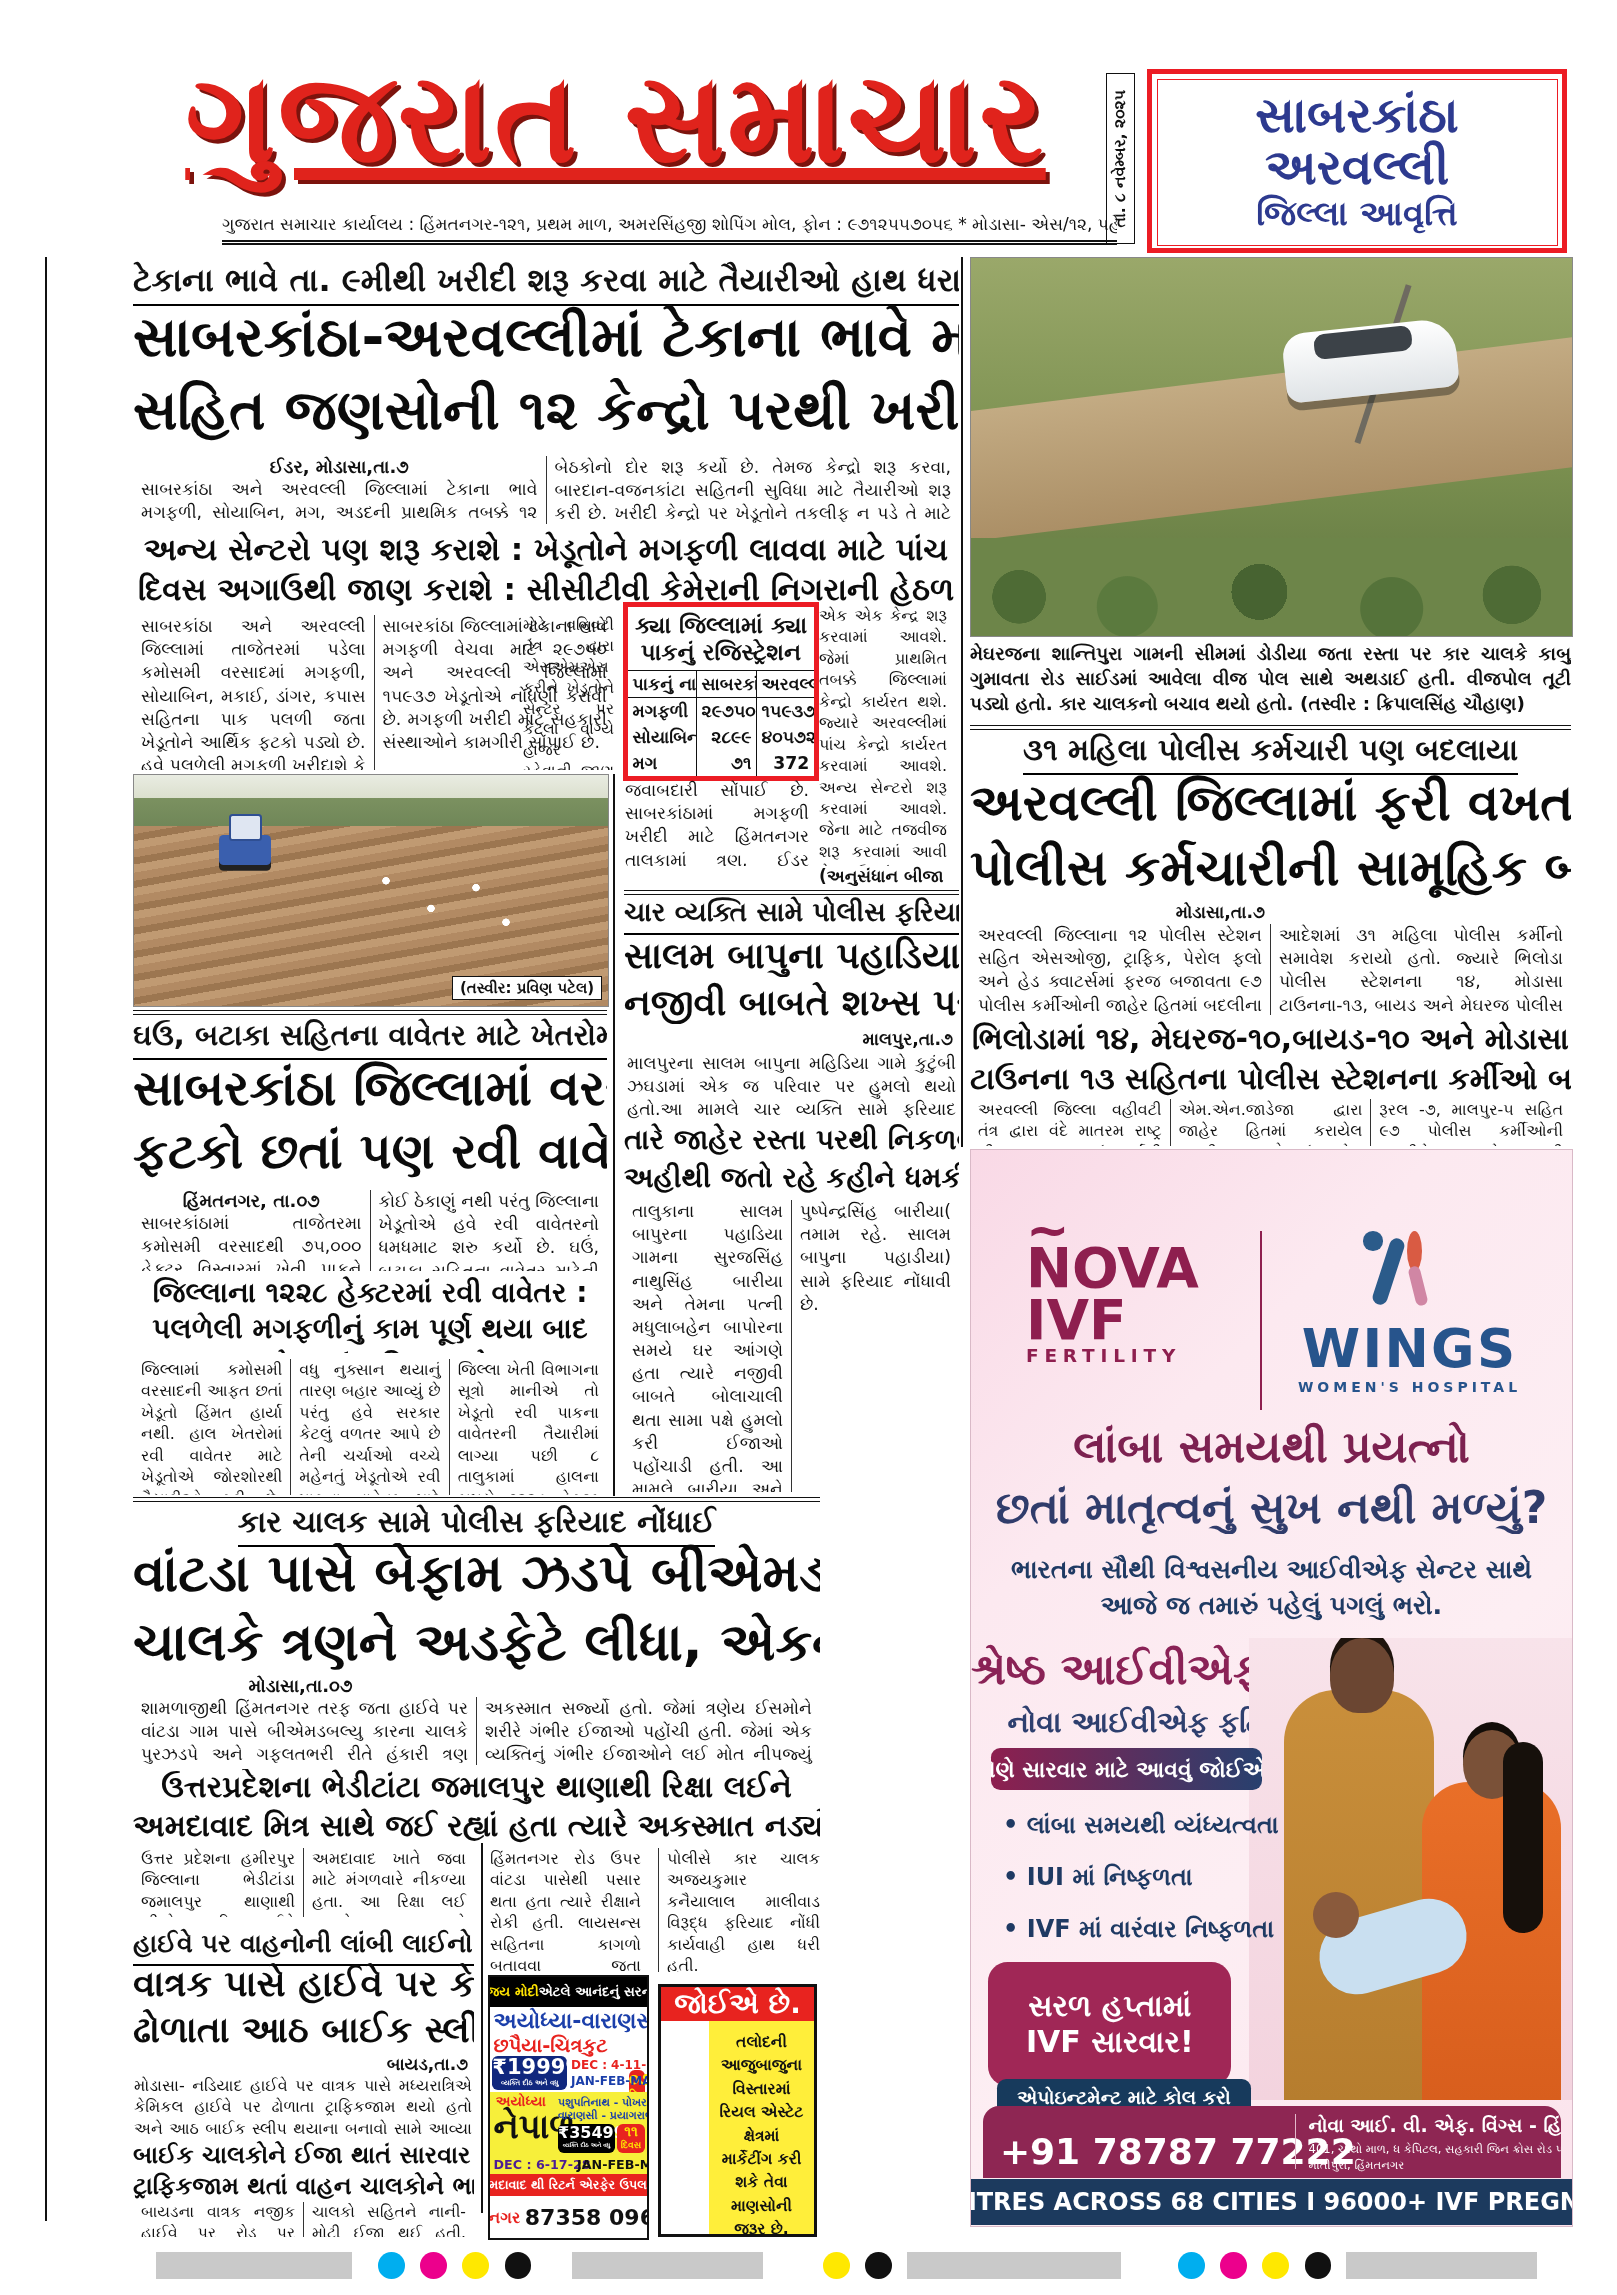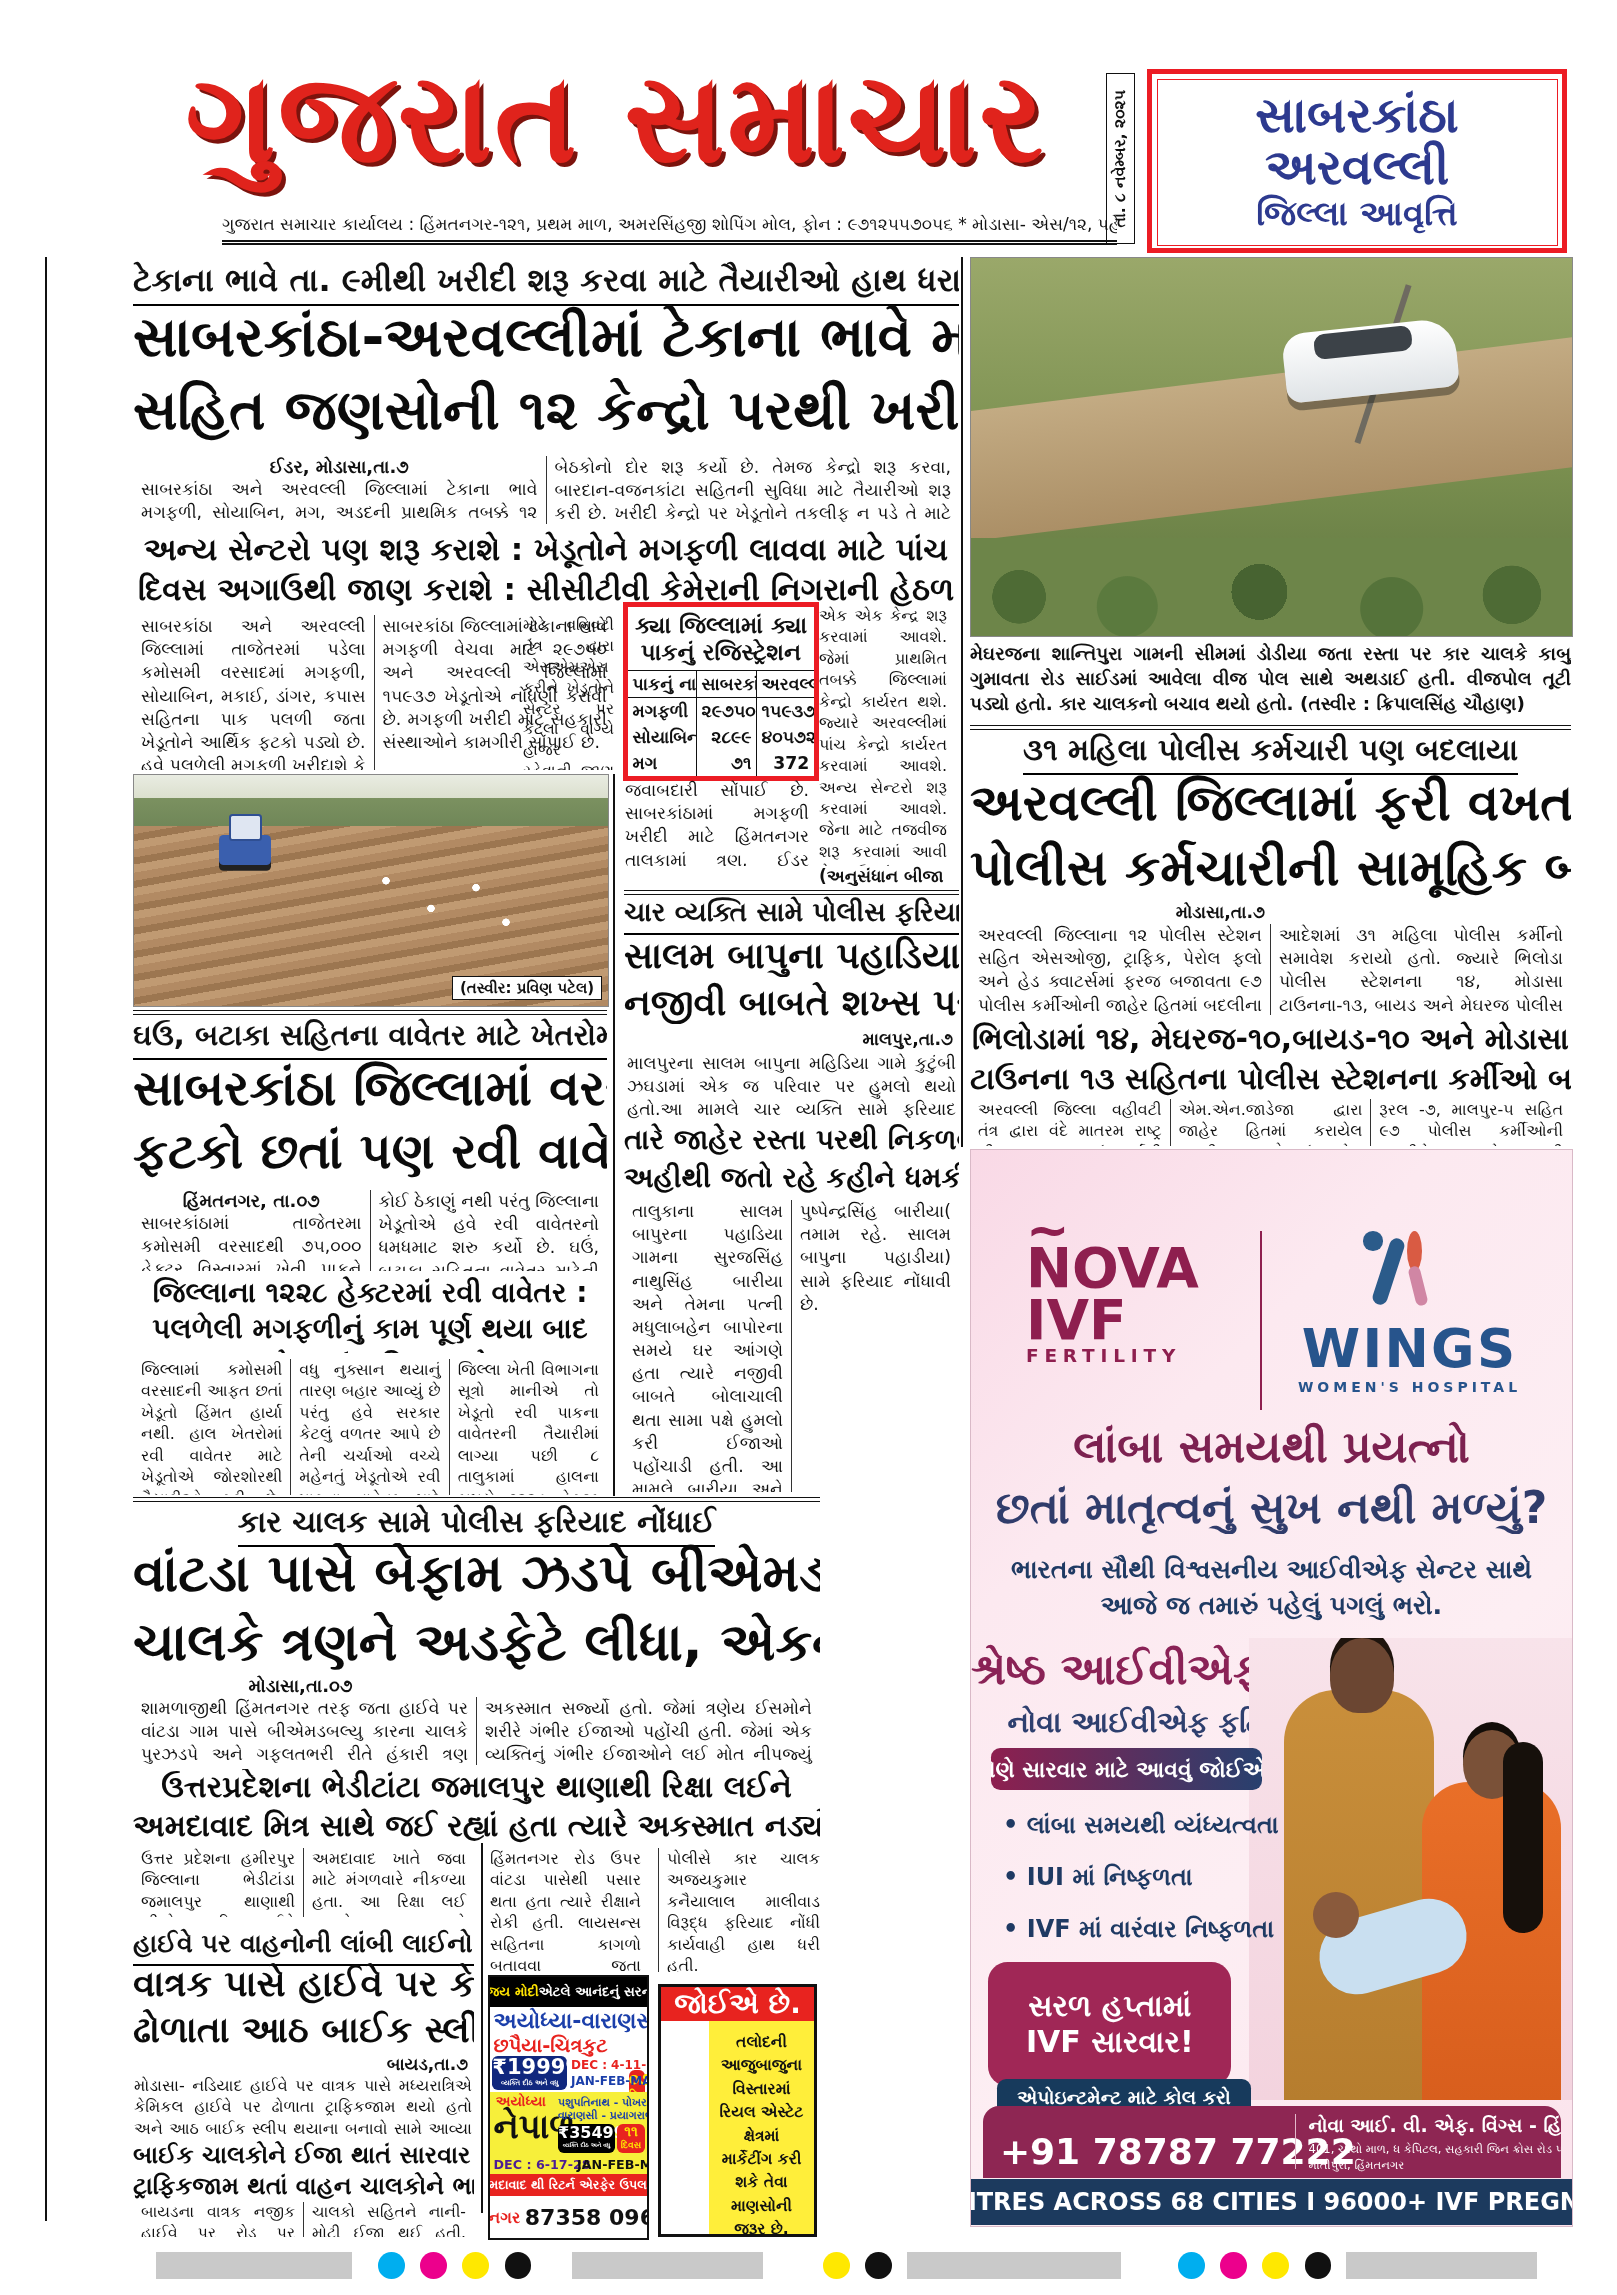--- a/index.html
+++ b/index.html
@@ -9,21 +9,21 @@
   .kick{font-weight:700;text-align:center;white-space:nowrap;overflow:hidden;}
   .kick .ul{display:inline-block;border-bottom:2.3px solid #000;padding-bottom:4.6px;}
   .sub{font-weight:700;text-align:center;overflow:hidden;color:#0b0b0b;}
   .bt{font-size:17.3px;line-height:1.34;text-align:justify;overflow:hidden;}
   .dl{font-weight:700;font-size:18px;}
   .cols{display:flex;align-items:stretch;overflow:hidden;}
   .c{flex:1;border-right:1.2px solid #333;padding:0 8px;overflow:hidden;}
   .c:last-child{border-right:none;}
   .rule{background:#111;}
   .rule2{border-top:1.7px solid #111;border-bottom:1.7px solid #111;background:#fff;}
-  .masthead-title{font-weight:900;color:#e0231c;text-shadow:4px 4px 0 #7c130d;letter-spacing:2.3px;white-space:nowrap;overflow:hidden;text-align:center;}
+  .masthead-title{font-weight:900;color:#e0231c;text-shadow:4px 4px 0 #7c130d;letter-spacing:2.3px;white-space:nowrap;overflow:hidden;text-align:center;text-decoration:underline;}
   .addr{font-size:17px;text-align:center;white-space:nowrap;overflow:hidden;border-bottom:5.2px double #111;padding-bottom:5.8px;}
   .datestrip{border:1.7px solid #111;display:flex;align-items:center;justify-content:center;}
   .datestrip span{writing-mode:vertical-rl;transform:rotate(180deg);font-size:15.6px;font-weight:700;white-space:nowrap;}
   .edbox{border:5.8px solid #ec1c24;background:#fff;padding:4.6px;}
   .edbox .inner{border:1.7px solid #ec1c24;height:100%;display:flex;flex-direction:column;align-items:center;justify-content:center;color:#2d3a8f;}
   .edl{font-weight:700;white-space:nowrap;}
   .regtable{border:5.2px solid #ec1c24;background:#fff;overflow:hidden;}
   .regtitle{font-size:23px;font-weight:700;text-align:center;line-height:1.2;padding:4.6px 2.3px 3.5px;}
   .reggrid{display:grid;grid-template-columns:1.15fr 1fr 0.95fr;border-top:1.7px solid #111;}
   .reggrid div{padding:2.9px 4.6px;font-size:17.3px;font-weight:700;border-right:1.7px solid #111;white-space:nowrap;overflow:hidden;}

